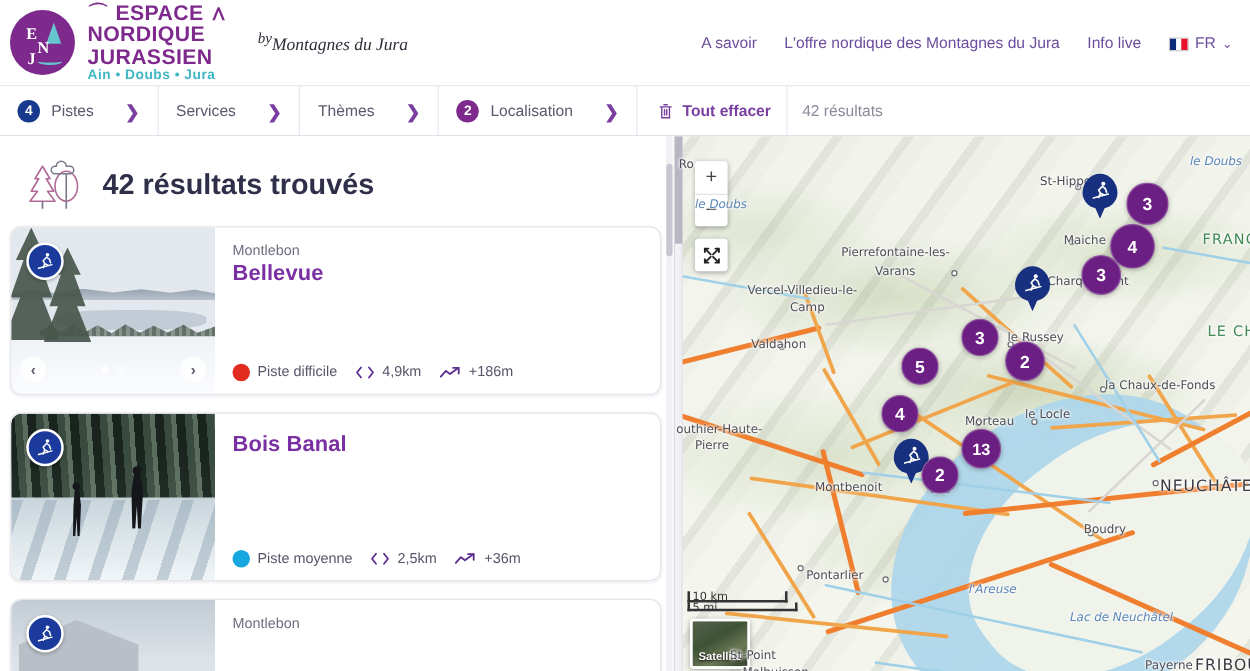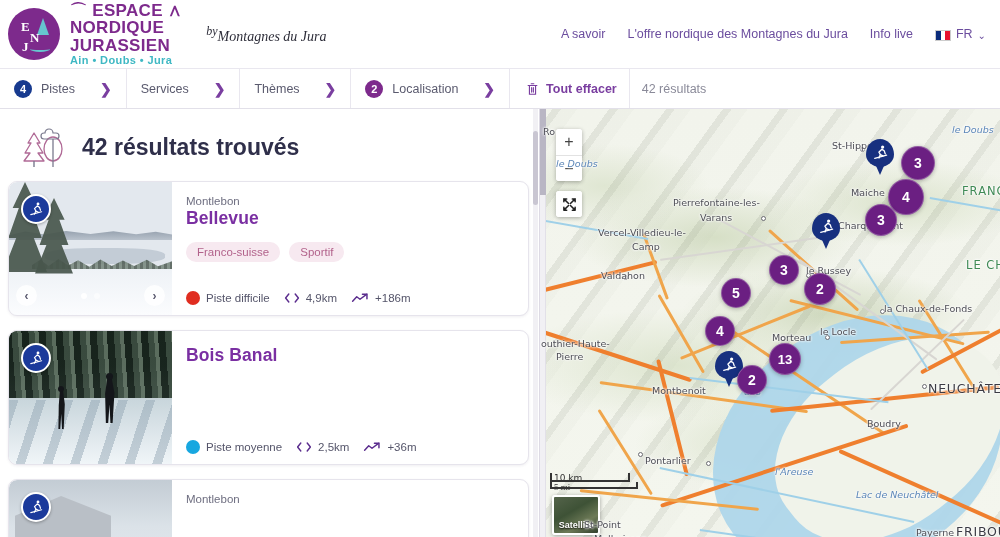--- a/index.html
+++ b/index.html
@@ -361,21 +361,21 @@
   }
   .map-ctrl button + button { border-top: 1px solid #e2e2e2; }
   .scalebar {
     position: absolute; left: 10px; bottom: 48px;
     font-size: 9px; color: #333; font-family: "DejaVu Sans", sans-serif;
   }
   .scalebar .sb {
     border: 2px solid #333; border-top: none; height: 7px; width: 76px;
     box-sizing: content-box;
   }
-  .scalebar .sb2 { border-top: none; border-bottom: 2px solid #333; border-left: 2px solid #333; border-right: 2px solid #333; height: 7px; width: 88px; font-family: Liberation Serif, serif; }
+  .scalebar .sb2 { border-top: none; border-bottom: 2px solid #333; border-left: 2px solid #333; border-right: 2px solid #333; height: 7px; width: 88px; }
   .scalebar span { display: block; padding-left: 2px; line-height: 11px; }
   .sat-toggle {
     position: absolute; left: 12px; bottom: 2px;
     width: 48px; height: 40px; border: 2px solid #fff; border-radius: 3px;
     box-shadow: 0 1px 4px rgba(0,0,0,.35);
     background: linear-gradient(150deg,#54634a 0%,#3e5236 40%,#6d7a57 70%,#2f3d2b 100%);
     overflow: hidden;
   }
   .sat-toggle span {
     position: absolute; left: 0; right: 0; bottom: 3px; text-align: center;
@@ -496,24 +496,20 @@
           <div class="carousel-arrow left">‹</div>
           <div class="carousel-arrow right">›</div>
           <div class="dots">
               <i></i>
               <i class="off"></i>
             </div>
         </div>
         <div class="card-body">
           <div class="card-loc">Montlebon</div>
           <div class="card-title">Bellevue</div>
-          <div class="tags">
-            <span class="tag">Franco-suisse</span>
-            <span class="tag">Sportif</span>
-          </div>
           <div class="stats">
             <span class="stat">
               <i class="dot red"></i>
               <span>Piste difficile</span>
             </span>
             <span class="stat">
               <svg width="16" height="12" viewBox="0 0 20 14">
                 <path d="M6 2 L2 7 L6 12 M14 2 L18 7 L14 12" fill="none" stroke="#5b2d8e" stroke-width="1.8" stroke-linecap="round" stroke-linejoin="round"></path>
               </svg>
               <span>4,9km</span>

